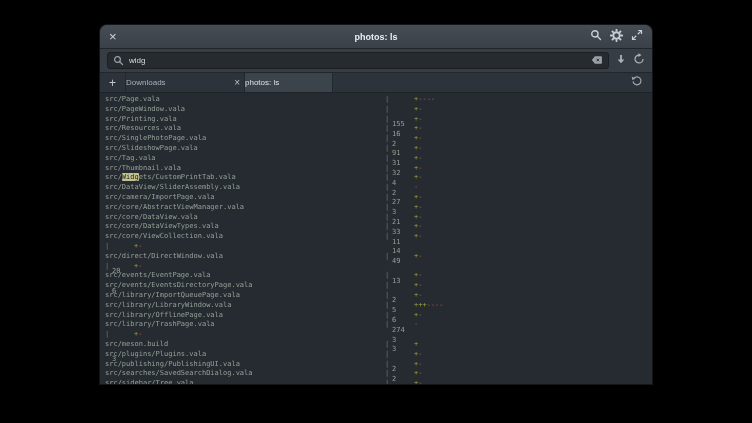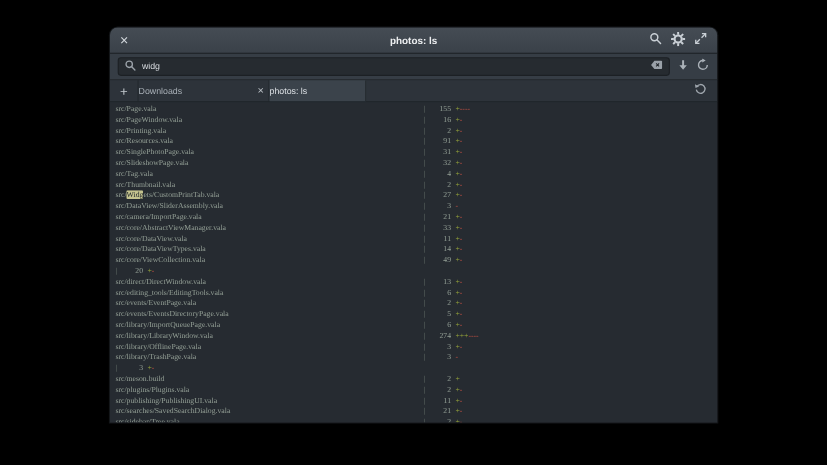--- a/index.html
+++ b/index.html
@@ -49,25 +49,25 @@
   .tab .tabclose { position: absolute; right: 4px; top: 0; bottom: 0; color: #b9bfc5; font-size: 10px; }
   .tab.active { width: 88px; background: #3b434b; color: #dde1e5; }
   .tabbar-right { margin-left: auto; display: flex; align-items: center; padding-right: 9px; color: #9fa6ad; }
 
   
   .content {
     height: 291px; background: var(--bg); color: var(--text);
     font-family: "DejaVu Sans Mono", monospace; font-size: 7px;
     padding: 2px 0 0 5px; overflow: hidden;
   }
-  .trow { display: flex; height: 9.8px; line-height: 9.8px; white-space: pre; font-family: Liberation Serif, serif; }
+  .trow { display: flex; height: 9.8px; line-height: 9.8px; white-space: pre; }
   .fname { width: 280px; flex: none; overflow: hidden; }
   .match { background: var(--hl); color: #20252a; border-radius: 1px; }
   .pipe  { width: 7px; flex: none; color: #6f7a73; }
-  .count { width: 18px; flex: none; text-align: right; margin-right: 4px; }
+  .count { width: 18px; flex: none; text-align: left; margin-right: 4px; margin-top: 25px; }
   .plus  { color: var(--plus); }
   .minus { color: var(--minus); }
 </style>
 </head>
 <body>
 
 <div class="window">
 
   <div class="headerbar">
     <button class="close-btn">×</button>
@@ -177,21 +177,21 @@
         <div class="trow"><span class="fname">src/Thumbnail.vala</span><span class="pipe">|</span><span class="count">2</span><span class="plus">+</span><span class="minus">-</span></div>
         <div class="trow"><span class="fname">src/<span class="match">Widg</span>ets/CustomPrintTab.vala</span><span class="pipe">|</span><span class="count">27</span><span class="plus">+</span><span class="minus">-</span></div>
         <div class="trow"><span class="fname">src/DataView/SliderAssembly.vala</span><span class="pipe">|</span><span class="count">3</span><span class="plus"></span><span class="minus">-</span></div>
         <div class="trow"><span class="fname">src/camera/ImportPage.vala</span><span class="pipe">|</span><span class="count">21</span><span class="plus">+</span><span class="minus">-</span></div>
         <div class="trow"><span class="fname">src/core/AbstractViewManager.vala</span><span class="pipe">|</span><span class="count">33</span><span class="plus">+</span><span class="minus">-</span></div>
         <div class="trow"><span class="fname">src/core/DataView.vala</span><span class="pipe">|</span><span class="count">11</span><span class="plus">+</span><span class="minus">-</span></div>
         <div class="trow"><span class="fname">src/core/DataViewTypes.vala</span><span class="pipe">|</span><span class="count">14</span><span class="plus">+</span><span class="minus">-</span></div>
         <div class="trow"><span class="fname">src/core/ViewCollection.vala</span><span class="pipe">|</span><span class="count">49</span><span class="plus">+</span><span class="minus">-</span></div>
         <div class="trow"><span class="pipe">|</span><span class="count">20</span><span class="plus">+</span><span class="minus">-</span></div>
         <div class="trow"><span class="fname">src/direct/DirectWindow.vala</span><span class="pipe">|</span><span class="count">13</span><span class="plus">+</span><span class="minus">-</span></div>
-        <div class="trow"><span class="fname">src/editing_tools/EditingTools.vala</span><span class="pipe">|</span><span class="count">6</span><span class="plus">+</span><span class="minus">-</span></div>
+        <div class="trow"><span class="pipe">|</span><span class="count">6</span><span class="plus">+</span><span class="minus">-</span></div>
         <div class="trow"><span class="fname">src/events/EventPage.vala</span><span class="pipe">|</span><span class="count">2</span><span class="plus">+</span><span class="minus">-</span></div>
         <div class="trow"><span class="fname">src/events/EventsDirectoryPage.vala</span><span class="pipe">|</span><span class="count">5</span><span class="plus">+</span><span class="minus">-</span></div>
         <div class="trow"><span class="fname">src/library/ImportQueuePage.vala</span><span class="pipe">|</span><span class="count">6</span><span class="plus">+</span><span class="minus">-</span></div>
         <div class="trow"><span class="fname">src/library/LibraryWindow.vala</span><span class="pipe">|</span><span class="count">274</span><span class="plus">+++</span><span class="minus">----</span></div>
         <div class="trow"><span class="fname">src/library/OfflinePage.vala</span><span class="pipe">|</span><span class="count">3</span><span class="plus">+</span><span class="minus">-</span></div>
         <div class="trow"><span class="fname">src/library/TrashPage.vala</span><span class="pipe">|</span><span class="count">3</span><span class="plus"></span><span class="minus">-</span></div>
         <div class="trow"><span class="pipe">|</span><span class="count">3</span><span class="plus">+</span><span class="minus">-</span></div>
         <div class="trow"><span class="fname">src/meson.build</span><span class="pipe">|</span><span class="count">2</span><span class="plus">+</span><span class="minus"></span></div>
         <div class="trow"><span class="fname">src/plugins/Plugins.vala</span><span class="pipe">|</span><span class="count">2</span><span class="plus">+</span><span class="minus">-</span></div>
         <div class="trow"><span class="fname">src/publishing/PublishingUI.vala</span><span class="pipe">|</span><span class="count">11</span><span class="plus">+</span><span class="minus">-</span></div>

